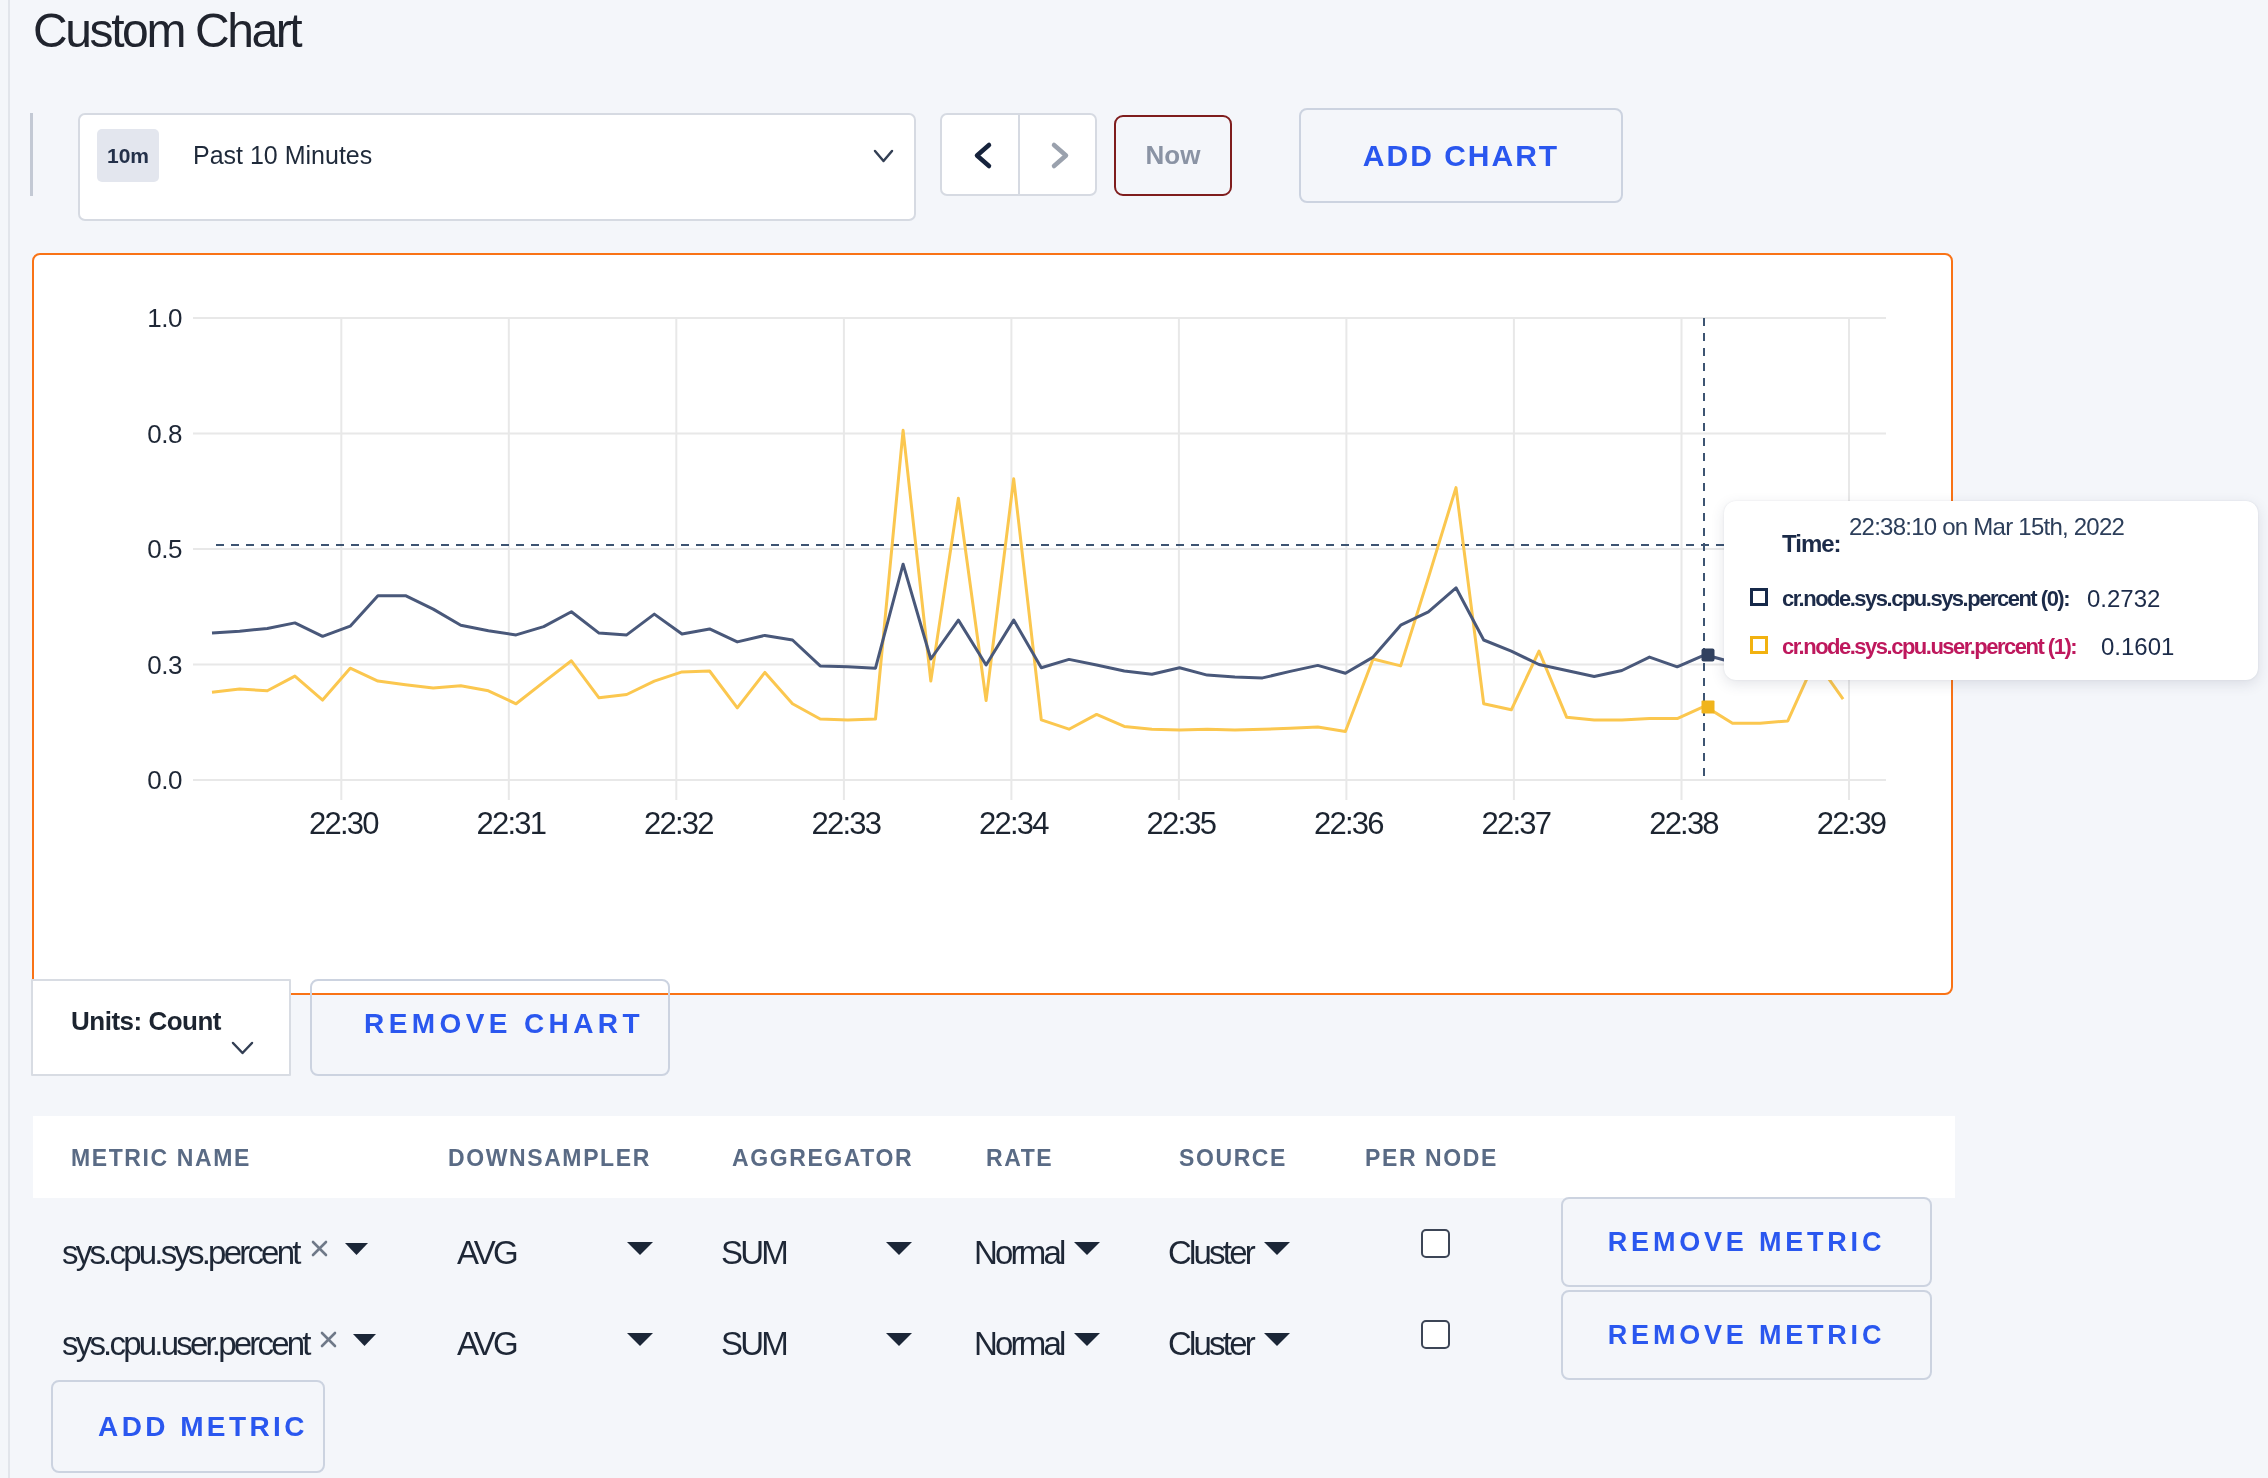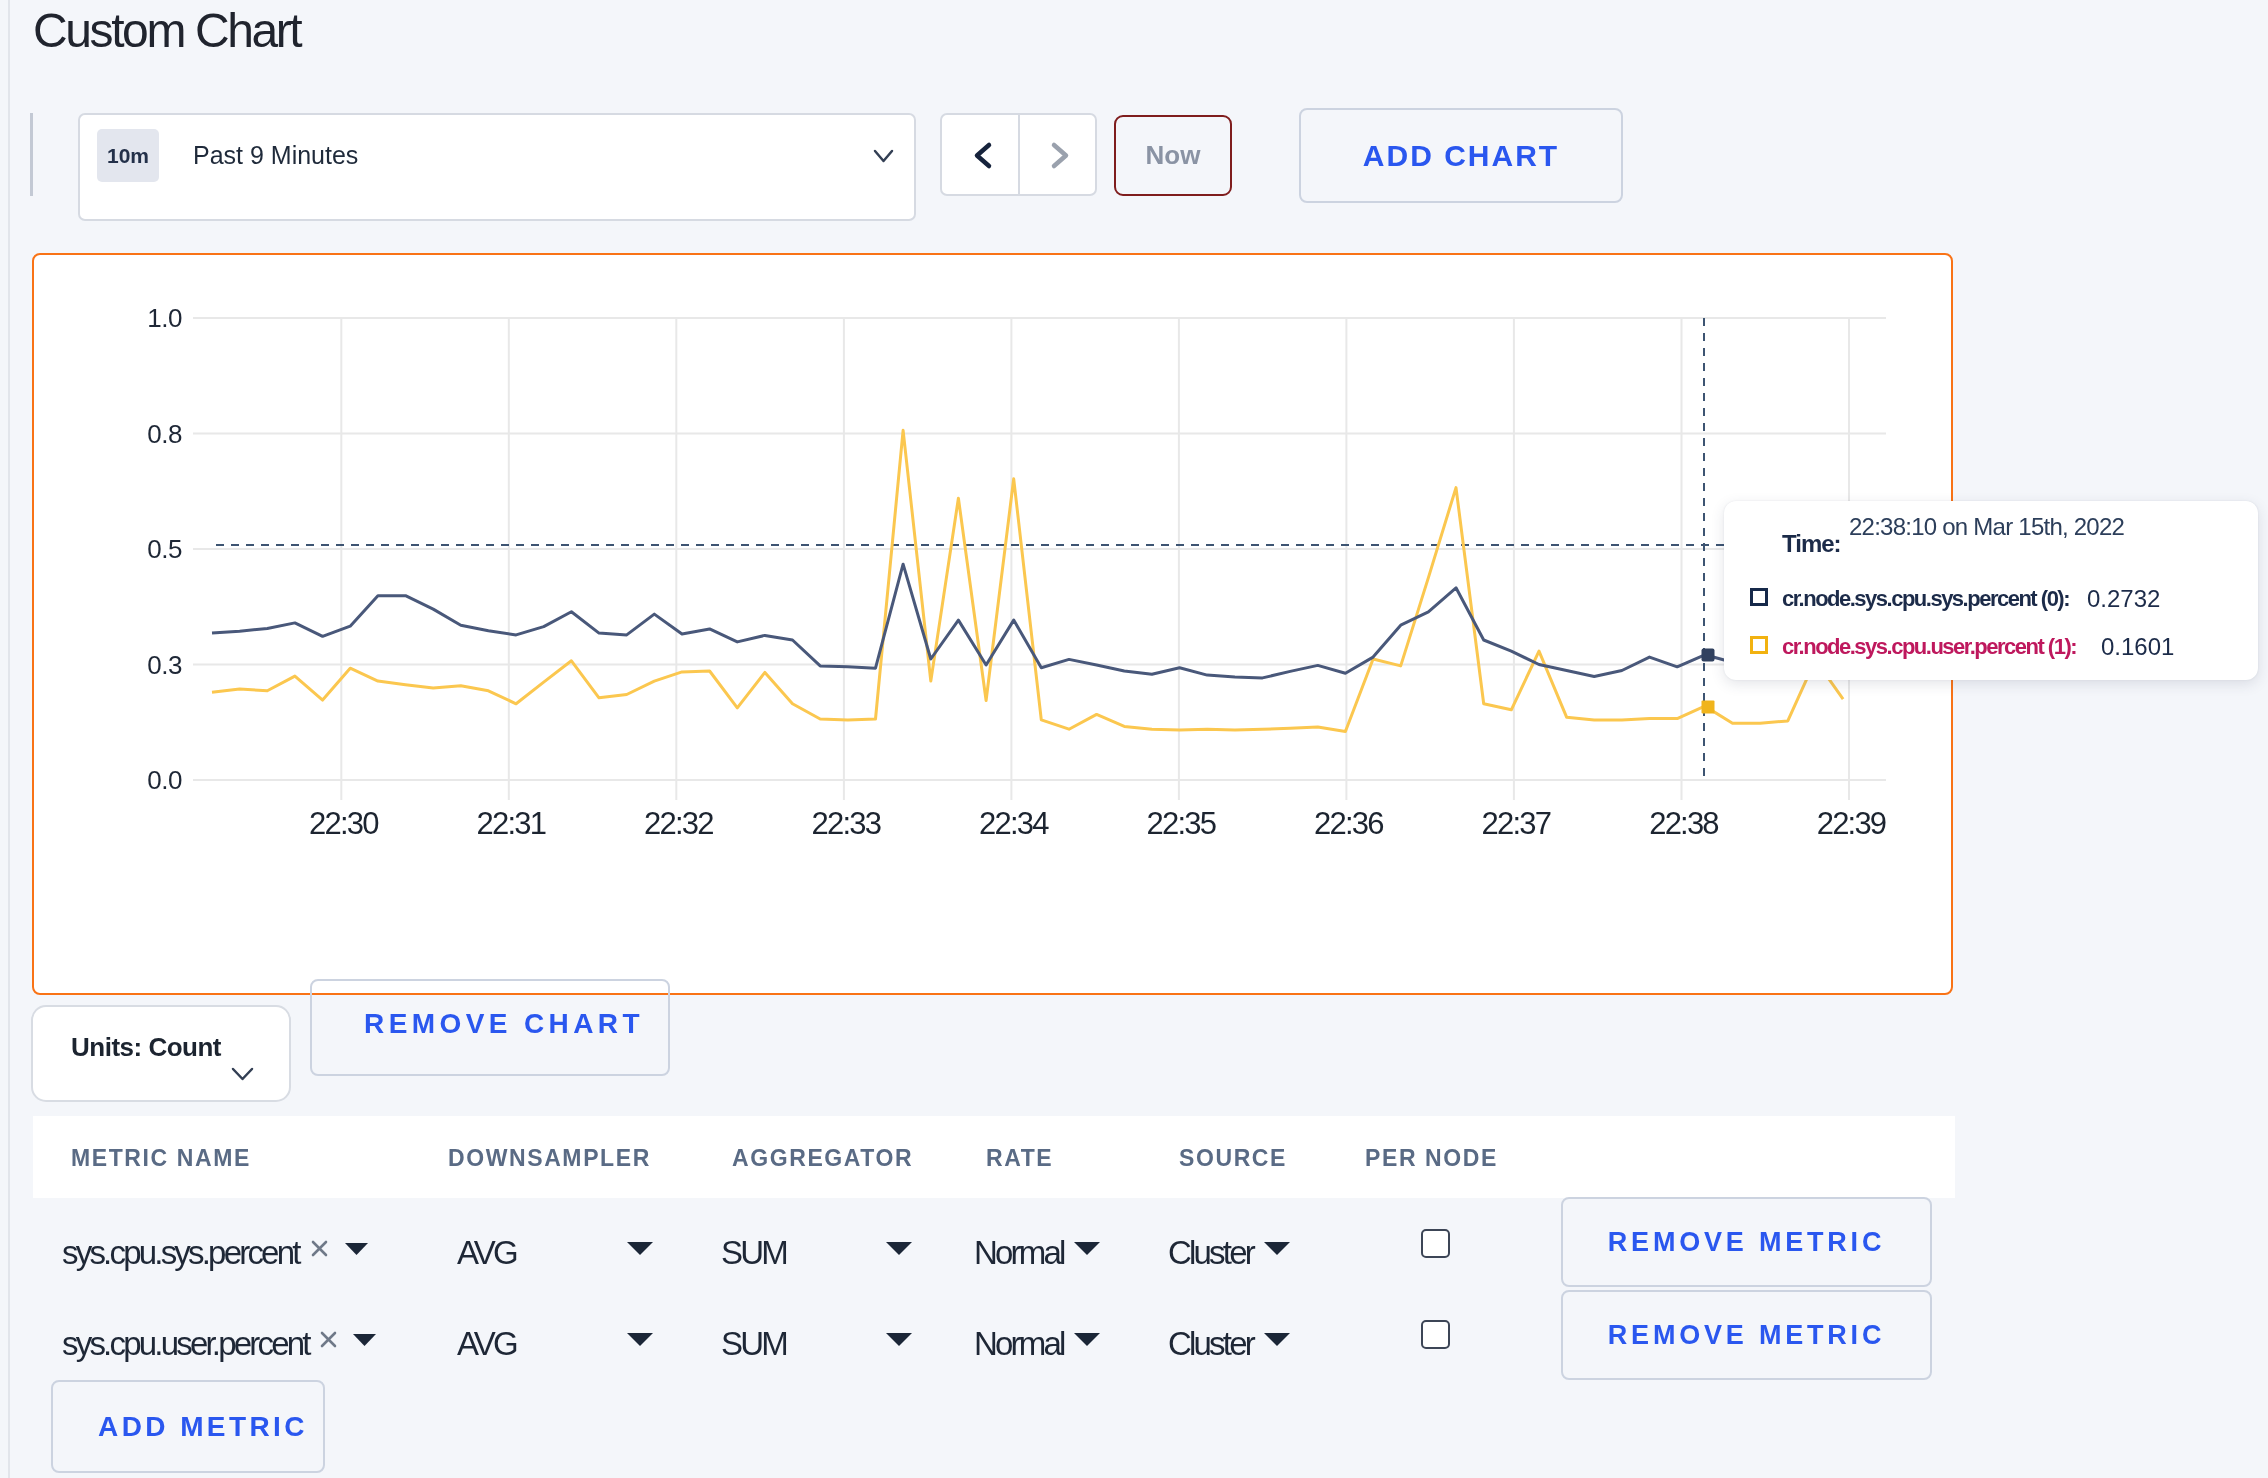--- a/index.html
+++ b/index.html
@@ -14,21 +14,21 @@
 </head>
 <body>
 <div class="abs" style="left:8px; top:0; width:2px; height:1478px; background:#e2e5eb;"></div>
 
 <div class="abs" style="left:33px; top:3px; font-size:48px; letter-spacing:-2.4px; color:#20242e;">Custom Chart</div>
 
 <div class="abs" style="left:30px; top:113px; width:3px; height:83px; background:#c3c9d4;"></div>
 
 <div class="abs" style="left:78px; top:113px; width:838px; height:108px; background:#fff; border:2px solid #d6dae2; border-radius:7px;">
   <div class="abs" style="left:17px; top:14px; width:62px; height:53px; background:#e3e6ee; border-radius:5px; display:flex; align-items:center; justify-content:center; font-size:21px; font-weight:bold; color:#233049;">10m</div>
-  <div class="abs" style="left:113px; top:26px; font-size:25px; color:#1f2a3a;">Past 9 Minutes</div>
+  <div class="abs" style="left:113px; top:26px; font-size:25px; color:#1f2a3a;">Past 10 Minutes</div>
   <div class="icon" style="left:793px; top:34px;">
       <svg width="21" height="14" viewBox="0 0 21 14">
         <polyline points="2,2 10.5,12 19,2" fill="none" stroke="#333f54" stroke-width="2.5" stroke-linecap="round" stroke-linejoin="round"></polyline>
       </svg>
     </div>
 </div>
 
 <div class="abs" style="left:940px; top:113px; width:157px; height:83px; background:#fff; border:2px solid #d6dae2; border-radius:7px;">
   <div class="abs" style="left:76px; top:0; width:2px; height:79px; background:#d6dae2;"></div>
   <div class="icon" style="left:31px; top:26px;">
@@ -92,21 +92,21 @@
   <div class="abs" style="left:58px; top:29px; font-size:24px; letter-spacing:-1px; font-weight:bold; color:#1c2b49;">Time:</div>
   <div class="abs" style="left:125px; top:12px; font-size:24px; letter-spacing:-0.76px; color:#2c3e5a;">22:38:10 on Mar 15th, 2022</div>
   <div class="abs" style="left:26px; top:87px; width:18px; height:18px; border:3px solid #16294a;"></div>
   <div class="abs" style="left:58px; top:85px; font-size:22px; letter-spacing:-1.5px; font-weight:bold; color:#1c2b49;">cr.node.sys.cpu.sys.percent (0):</div>
   <div class="abs" style="left:363px; top:84px; font-size:24px; color:#1c2b49;">0.2732</div>
   <div class="abs" style="left:26px; top:135px; width:18px; height:18px; border:3px solid #f2b210;"></div>
   <div class="abs" style="left:58px; top:133px; font-size:22px; letter-spacing:-1.5px; font-weight:bold; color:#be185d;">cr.node.sys.cpu.user.percent (1):</div>
   <div class="abs" style="left:377px; top:132px; font-size:24px; color:#1c2b49;">0.1601</div>
 </div>
 
-<div class="abs" style="left:31px; top:1005px; width:260px; height:97px; background:#fff; border:2px solid #d8dce3; border-radius:15px;">
+<div class="abs" style="left:31px; top:979px; width:260px; height:97px; background:#fff; border:2px solid #d8dce3; border-radius:1px;">
   <div class="abs" style="left:38px; top:25px; font-size:26px; letter-spacing:-0.5px; font-weight:bold; color:#1c2430;">Units: Count</div>
   <div class="icon" style="left:198px; top:60px;">
       <svg width="23" height="14" viewBox="0 0 23 14">
         <polyline points="2,2 11.5,12 21,2" fill="none" stroke="#333f54" stroke-width="2.5" stroke-linecap="round" stroke-linejoin="round"></polyline>
       </svg>
     </div>
 </div>
 <div class="btn" style="left:310px; top:979px; width:360px; height:97px; font-size:28px; letter-spacing:4.4px; padding:0 0 8px 28px;">REMOVE CHART</div>
 
 <div class="abs" style="left:33px; top:1116px; width:1922px; height:82px; background:#fff;"></div>

